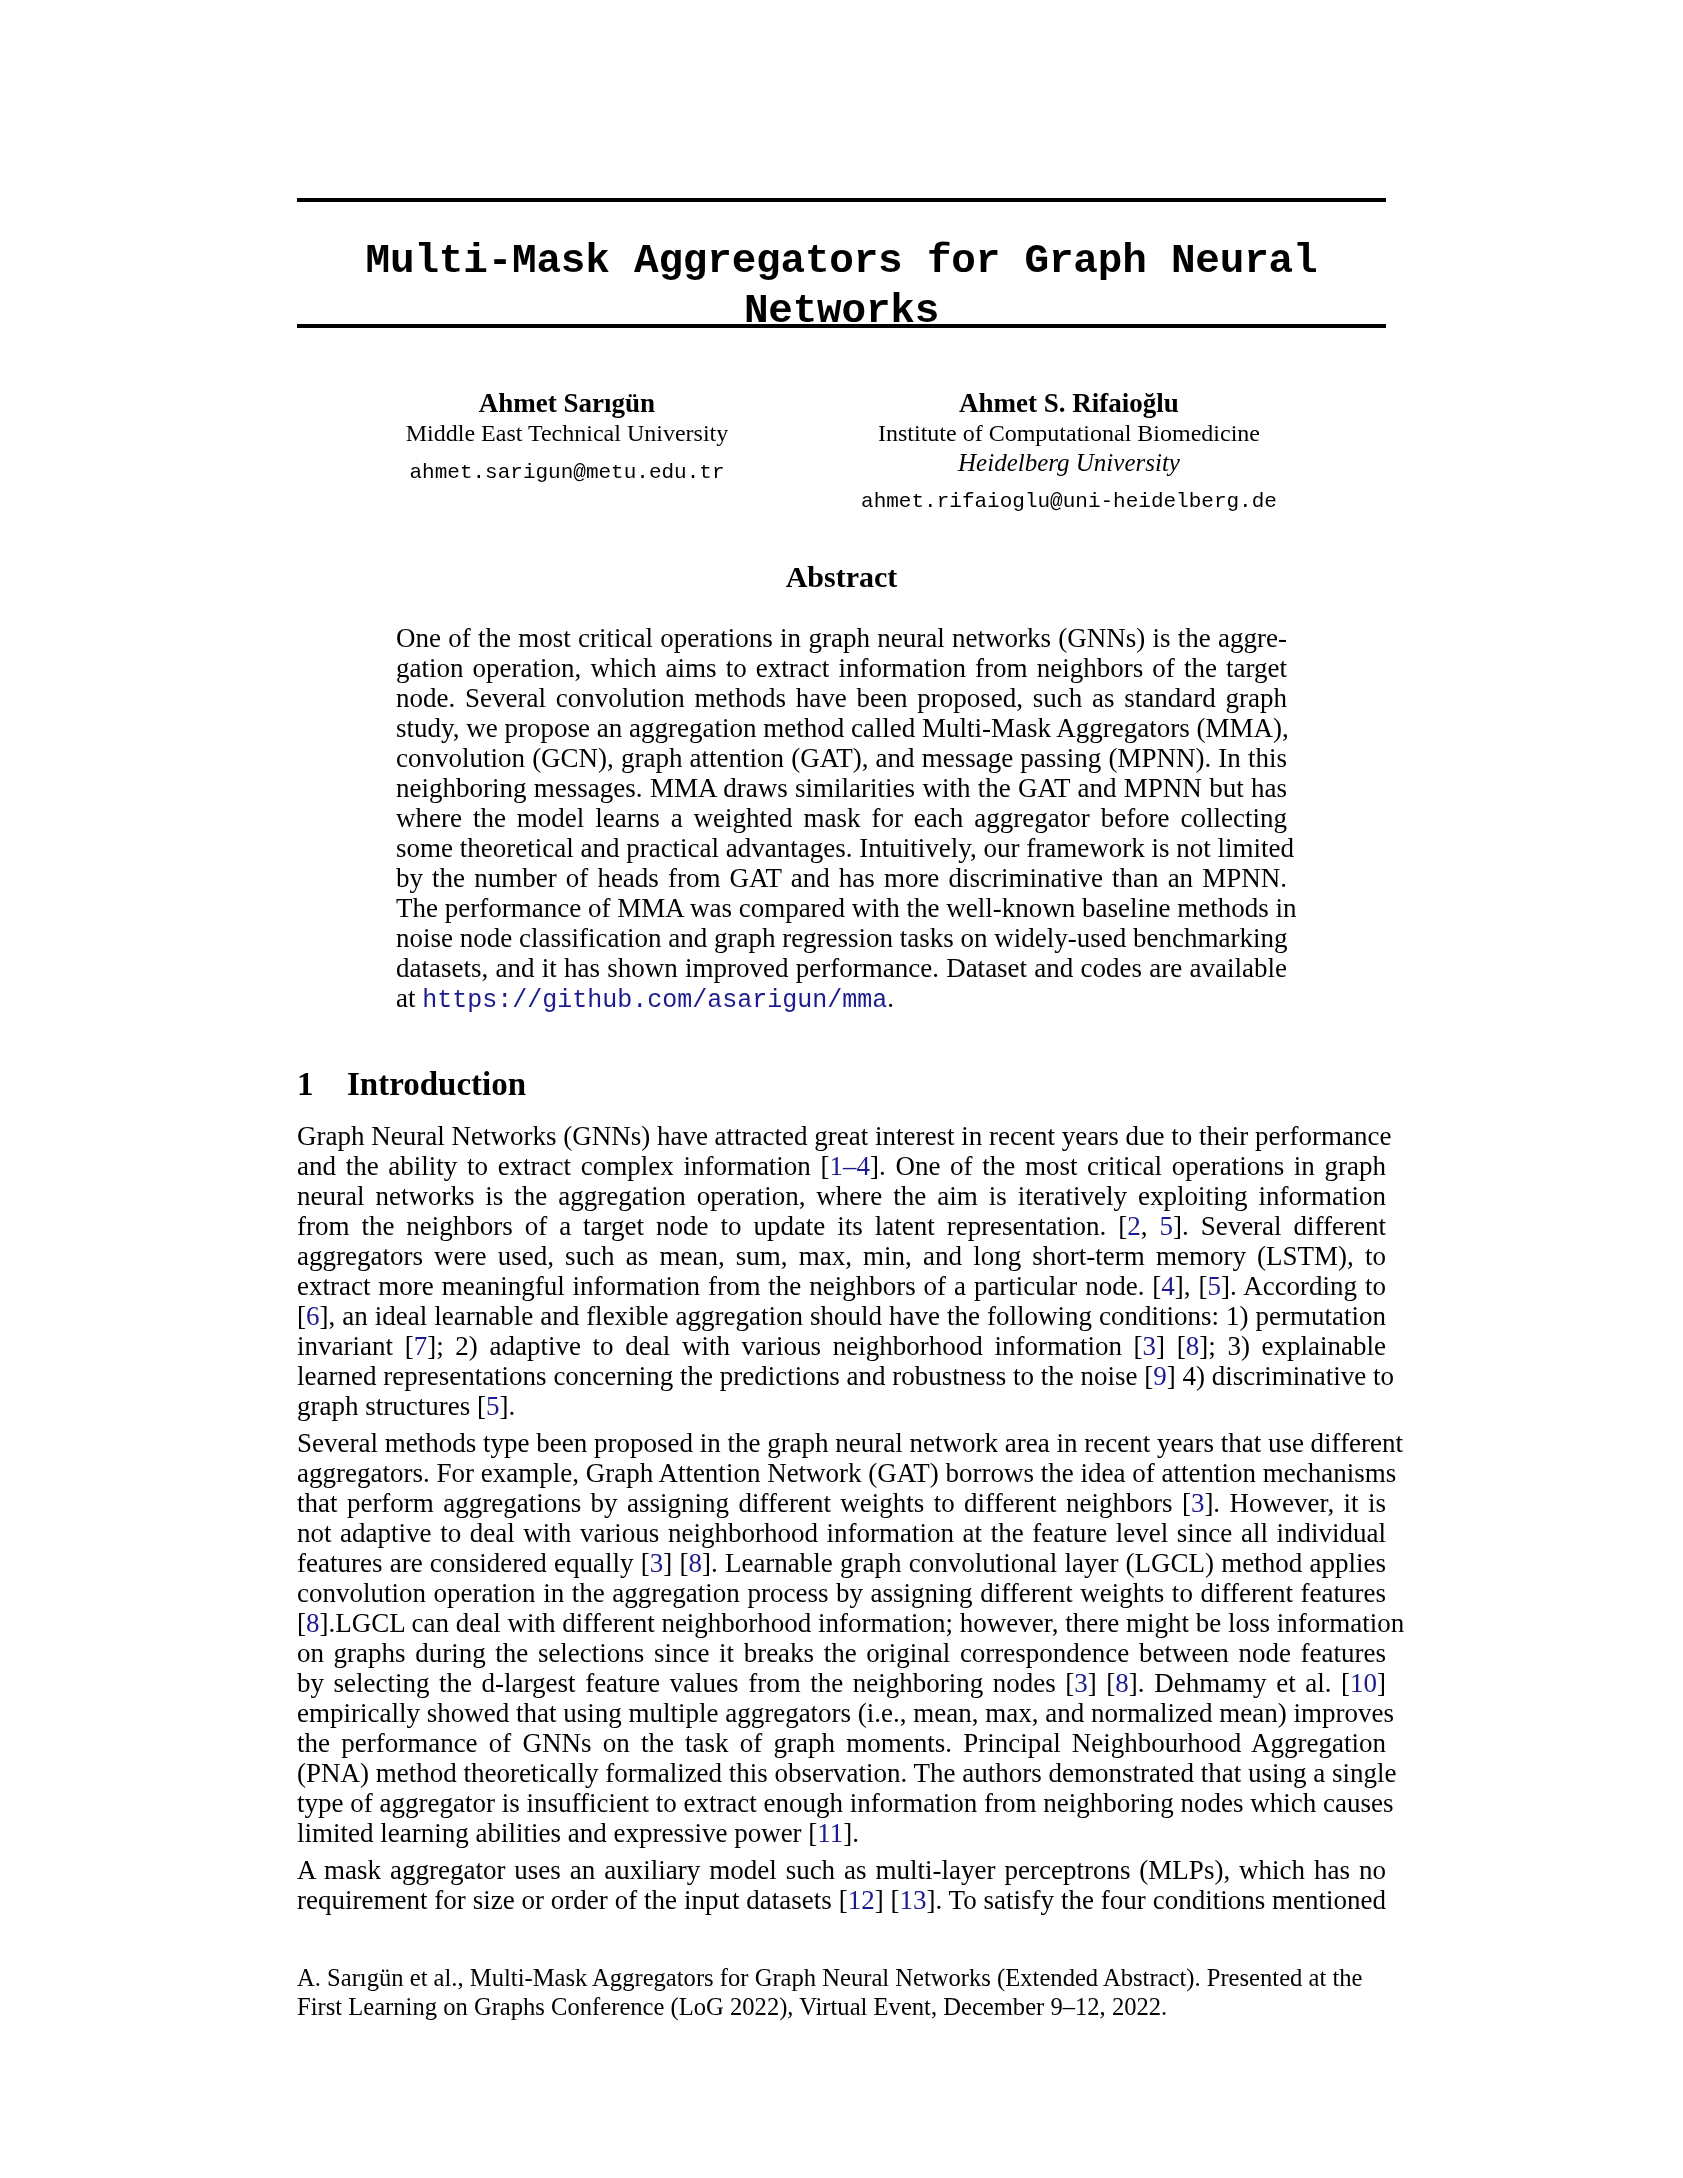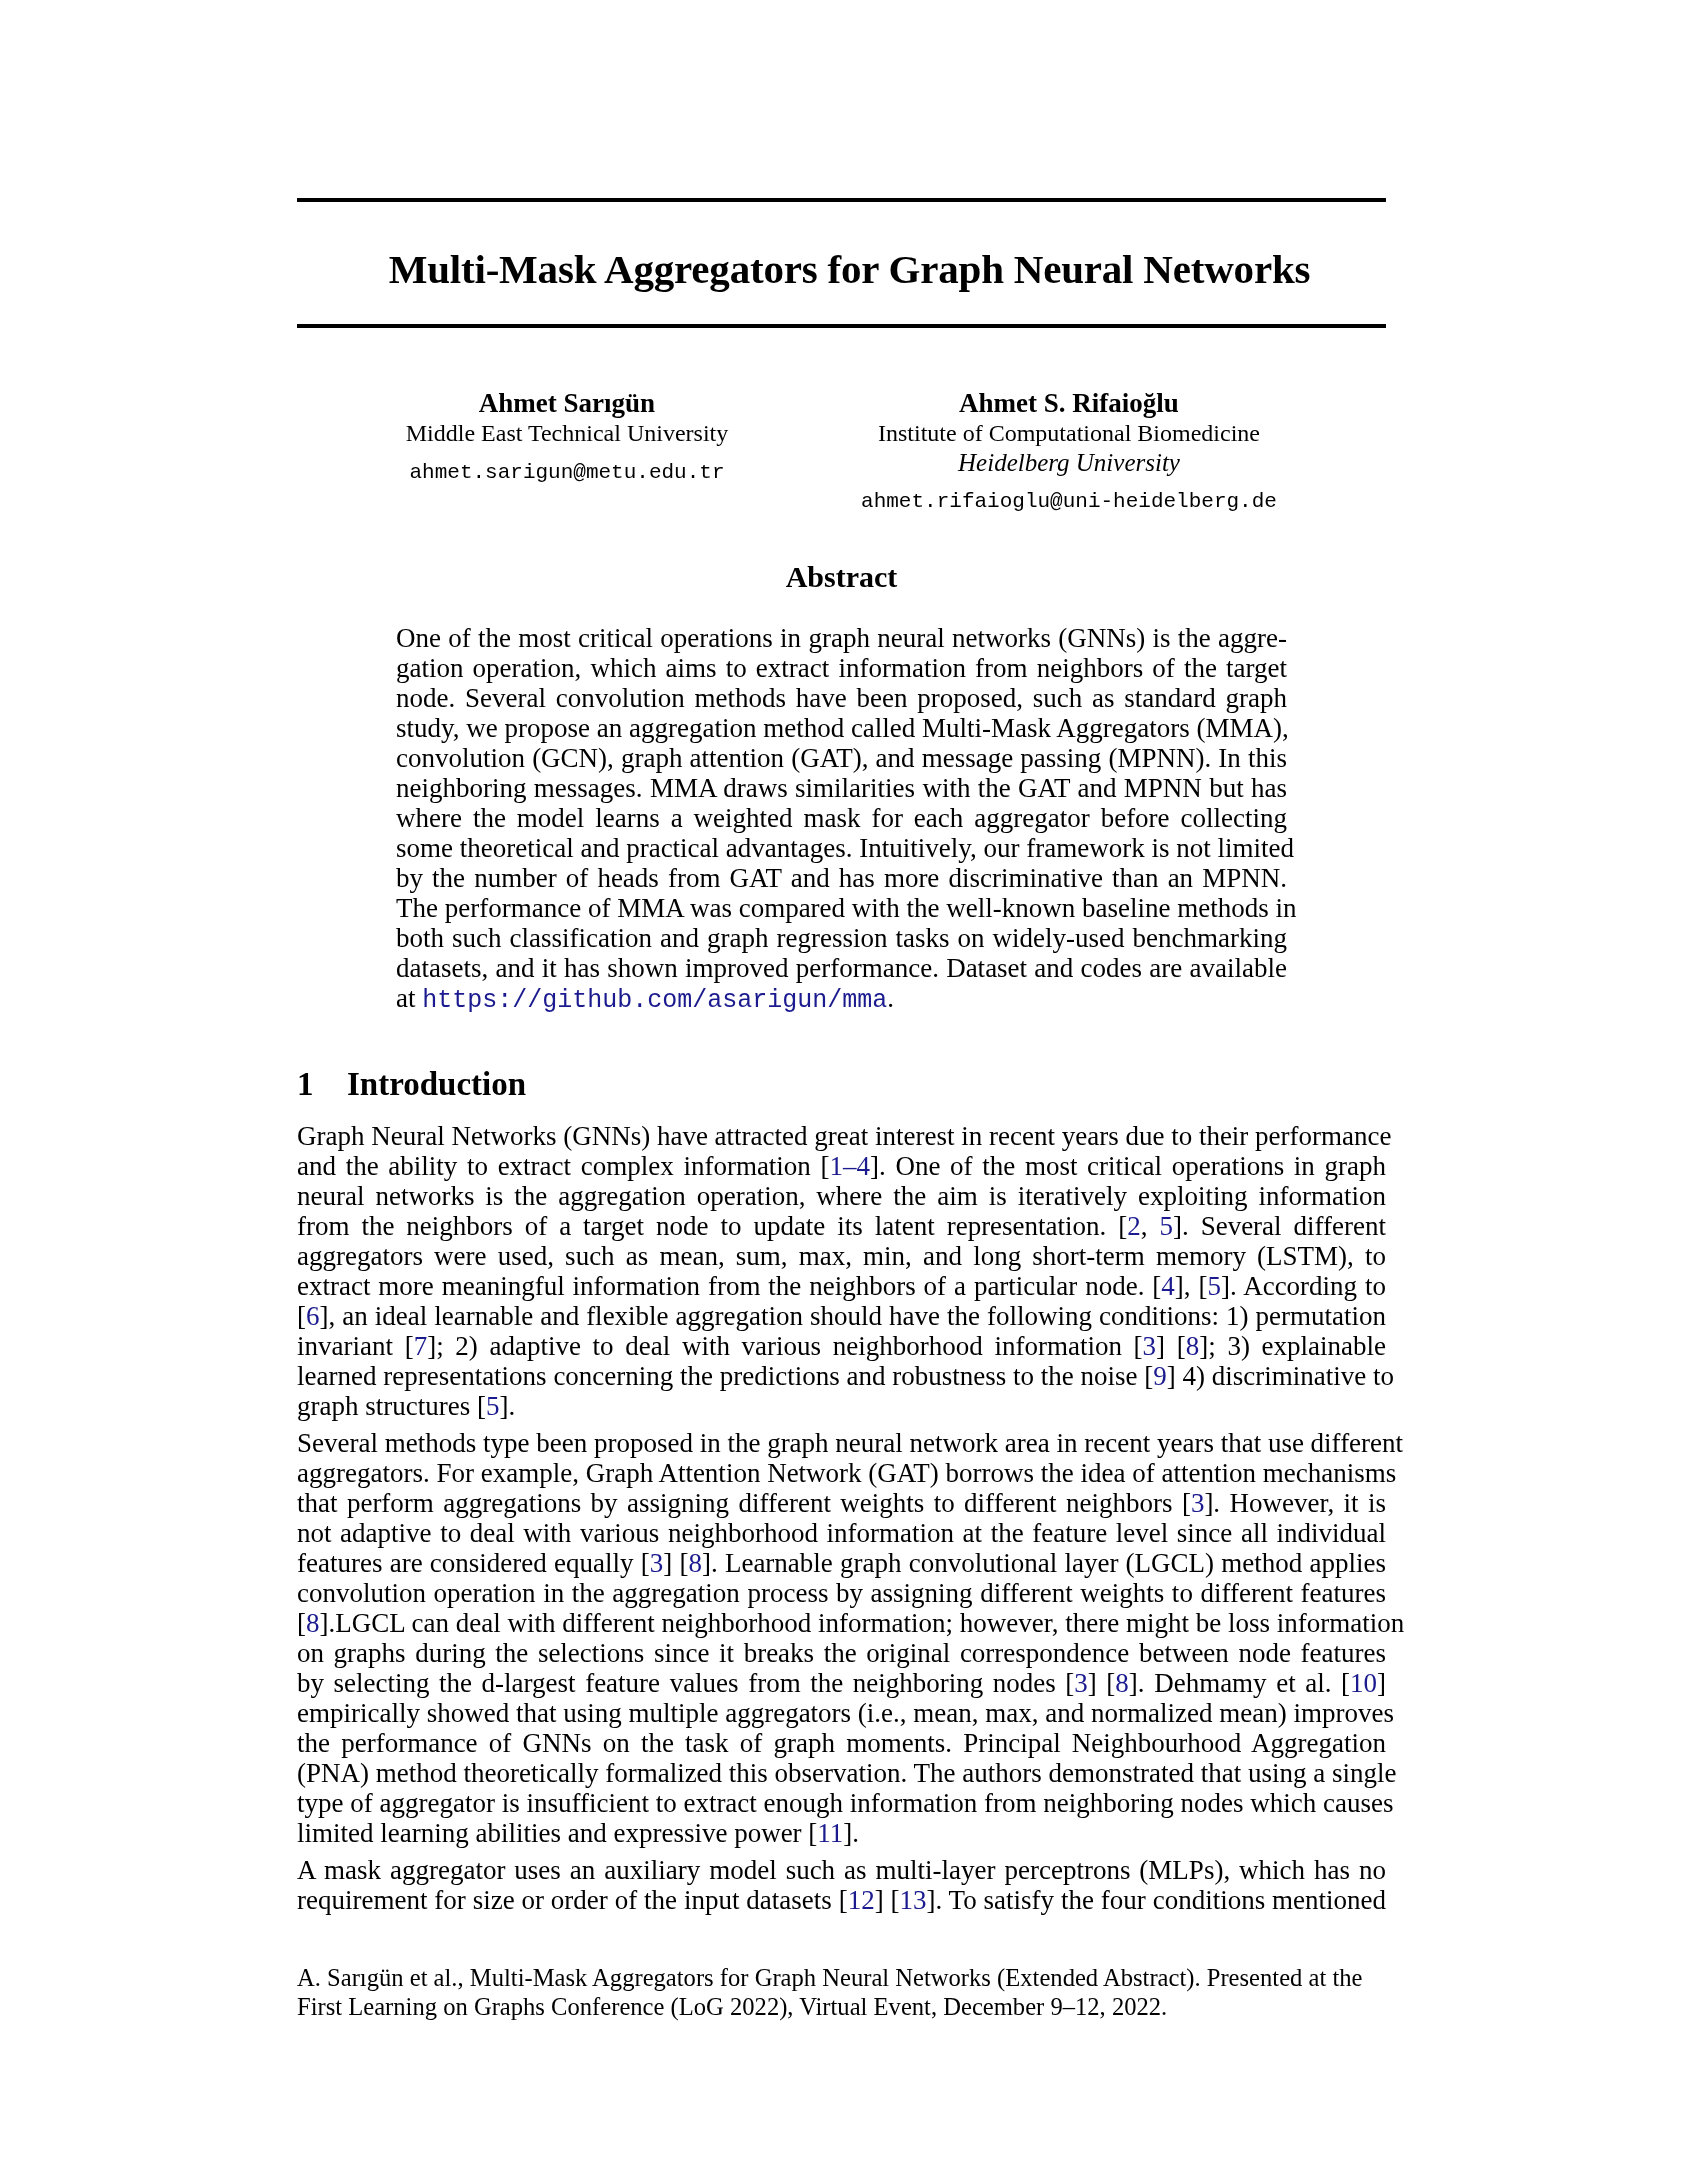--- a/index.html
+++ b/index.html
@@ -24,21 +24,21 @@
   .para { position:absolute; left:297px; width:1089px; font-size:27px; line-height:30px; }
   .cite { color:#1b1b8f; }
   .url { color:#1b1b8f; font-family:"Liberation Mono", "DejaVu Sans Mono", monospace; font-size:25px; }
   .footer { position:absolute; left:297px; width:1089px; top:1963px; font-size:24.6px; line-height:29px; }
   .footer .ln { display:block; white-space:nowrap; }
 </style>
 </head>
 <body>
 
 <div class="rule" style="top:198px;"></div>
-<h1 class="title" style="margin:8px;">Multi-Mask Aggregators for Graph Neural Networks</h1>
+<h1 class="title" style="margin:0;font-family:Liberation Mono, monospace;">Multi-Mask Aggregators for Graph Neural Networks</h1>
 <div class="rule" style="top:324px;"></div>
 
 <div class="author" style="left:290px; top:388px;">
   <div class="name">Ahmet Sarıgün</div>
   <div class="affil">Middle East Technical University</div>
   <div class="email">ahmet.sarigun@metu.edu.tr</div>
 </div>
 
 <div class="author" style="left:792px; top:388px;">
   <div class="name">Ahmet S. Rifaioğlu</div>
@@ -54,21 +54,21 @@
   <span class="ln">One of the most critical operations in graph neural networks (GNNs) is the aggre-</span>
     <span class="ln">gation operation, which aims to extract information from neighbors of the target</span>
     <span class="ln">node. Several convolution methods have been proposed, such as standard graph</span>
     <span class="ln">study, we propose an aggregation method called Multi-Mask Aggregators (MMA),</span>
     <span class="ln">convolution (GCN), graph attention (GAT), and message passing (MPNN). In this</span>
     <span class="ln">neighboring messages. MMA draws similarities with the GAT and MPNN but has</span>
     <span class="ln">where the model learns a weighted mask for each aggregator before collecting</span>
     <span class="ln">some theoretical and practical advantages. Intuitively, our framework is not limited</span>
     <span class="ln">by the number of heads from GAT and has more discriminative than an MPNN.</span>
     <span class="ln">The performance of MMA was compared with the well-known baseline methods in</span>
-    <span class="ln">both such classification and graph regression tasks on widely-used benchmarking</span>
+    <span class="ln">noise node classification and graph regression tasks on widely-used benchmarking</span>
     <span class="ln">datasets, and it has shown improved performance. Dataset and codes are available</span>
     <span class="ln last" id="abstract-last"><span>at </span><a class="url">https://github.com/asarigun/mma</a><span>.</span></span>
 </div>
 
 <div class="sec-head">
   <span class="num">1</span><span>Introduction</span>
 </div>
 
 <div class="para" style="top:1121px;">
     <span class="ln"><span>Graph Neural Networks (GNNs) have attracted great interest in recent years due to their performance</span></span>

